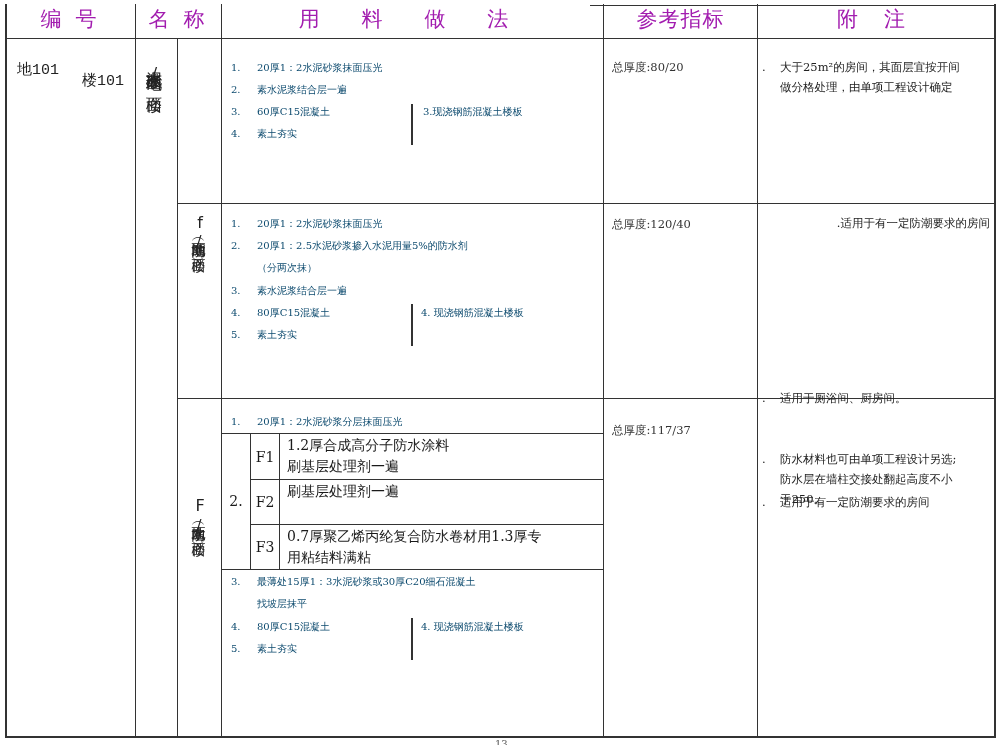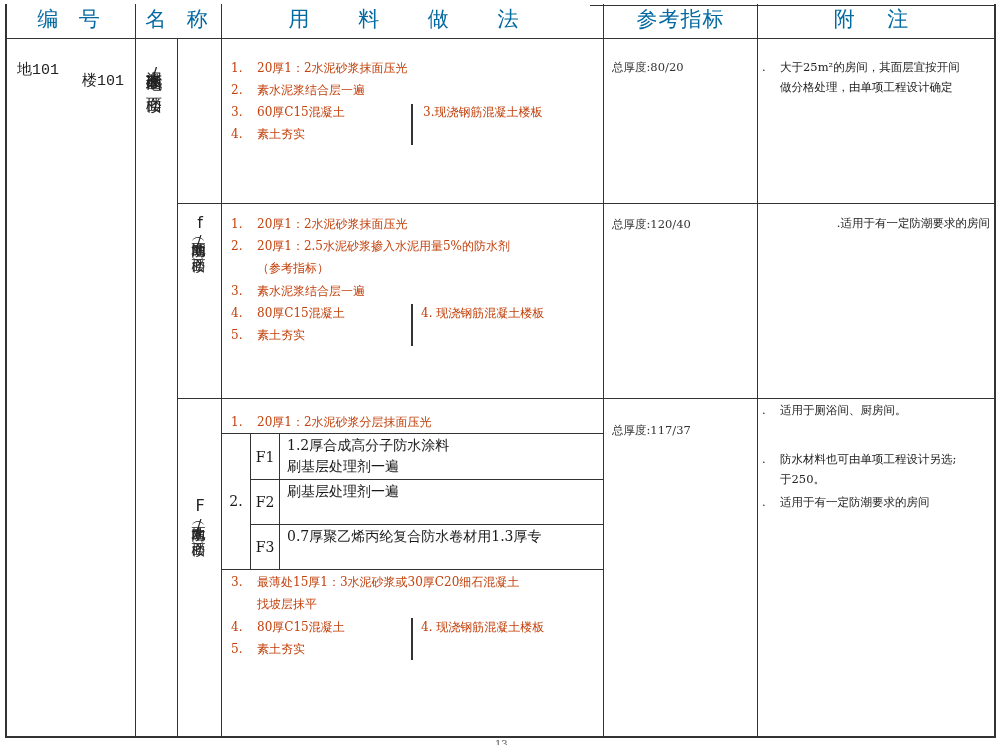--- a/index.html
+++ b/index.html
@@ -9,40 +9,40 @@
       color: #1a1a1a;
     }
     .abs { position: absolute; }
     .hline { position: absolute; height: 0; border-top: 1px solid #333; }
     .vline { position: absolute; width: 0; border-left: 1px solid #333; }
     .thick-h { border-top-width: 2px; }
     .thick-v { border-left-width: 2px; }
     .hdr {
       position: absolute; top: 0; height: 38px; display: flex;
       align-items: center; justify-content: center;
-      font-family: Liberation Mono, monospace;
-      font-size: 21px; letter-spacing: 4px; color: #0369a1;
+      font-family: Liberation Sans, sans-serif;
+      font-size: 21px; letter-spacing: 4px; color: #a21caf;
     }
     .code {
       font-family: Liberation Mono, monospace;
       font-size: 15px; color: #222;
     }
     .vert {
       position: absolute; writing-mode: vertical-rl; text-orientation: upright;
       font-family: "DejaVu Sans", "Liberation Sans", sans-serif;
       color: #222; line-height: 1;
     }
     .vert-name { font-size: 16px; letter-spacing: 1px; }
     .vert-sub { font-size: 14px; letter-spacing: 0px; }
     .variant-letter {
       position: absolute; font-family: "DejaVu Sans", "Liberation Sans", sans-serif;
       font-size: 16px; color: #222; text-align: center; width: 44px;
     }
     .step {
-      position: absolute; font-size: 12px; line-height: 22px; white-space: nowrap; color: #c2410c;
+      position: absolute; font-size: 10px; line-height: 22px; white-space: nowrap; color: #0c4a6e;
     }
     .num { display: inline-block; width: 26px; }
     .ref {
       position: absolute; font-size: 11.5px; color: #333; white-space: nowrap;
     }
     .note {
       position: absolute; font-size: 11.5px; line-height: 20px; color: #222;
     }
     .note .bullet { display: inline-block; width: 18px; }
     .note .cont { padding-left: 18px; }
@@ -99,21 +99,21 @@
 <div>
   <div class="note" style="left:762px; top:57px; width:228px;">
     <div><span class="bullet">.</span><span>大于25m²的房间，其面层宜按开间</span></div>
     <div class="cont">做分格处理，由单项工程设计确定</div>
   </div>
 </div>
 
 <div>
   <div class="step" style="left:231px; top:213px;"><span class="num">1.</span><span>20厚1：2水泥砂浆抹面压光</span></div>
   <div class="step" style="left:231px; top:235px;"><span class="num">2.</span><span>20厚1：2.5水泥砂浆掺入水泥用量5%的防水剂</span></div>
-  <div class="step" style="left:231px; top:257px;"><span class="num"></span><span>（参考指标）</span></div>
+  <div class="step" style="left:231px; top:257px;"><span class="num"></span><span>（分两次抹）</span></div>
   <div class="step" style="left:231px; top:280px;"><span class="num">3.</span><span>素水泥浆结合层一遍</span></div>
   <div class="step" style="left:231px; top:302px;"><span class="num">4.</span><span>80厚C15混凝土</span></div>
   <div class="step" style="left:231px; top:324px;"><span class="num">5.</span><span>素土夯实</span></div>
   <div class="vline" style="left:411px; top:304px; height:42px; border-left-width:2px;"></div>
   <div class="step" style="left:421px; top:302px;">4.  现浇钢筋混凝土楼板</div>
 </div>
 <div class="ref" style="left:612px; top:217px;">总厚度:120/40</div>
 <div>
   <div class="note" style="left:762px; top:213px; width:228px;text-align:right;">
     <div><span class="bullet">.</span><span>适用于有一定防潮要求的房间</span></div>
@@ -140,37 +140,39 @@
     </div>
 
     <div class="sub-label" style="left:251px; top:480px; width:28px; height:44px;">F2</div>
     <div class="sub-text" style="left:287px; top:481px;">
       <div>刷基层处理剂一遍</div>
     </div>
 
     <div class="sub-label" style="left:251px; top:525px; width:28px; height:44px;">F3</div>
     <div class="sub-text" style="left:287px; top:526px;">
       <div>0.7厚聚乙烯丙纶复合防水卷材用1.3厚专</div>
+      <div>用粘结料满粘</div>
     </div>
   </div>
 
   <div class="step" style="left:231px; top:571px;"><span class="num">3.</span><span>最薄处15厚1：3水泥砂浆或30厚C20细石混凝土</span></div>
   <div class="step" style="left:231px; top:593px;"><span class="num"></span><span>找坡层抹平</span></div>
   <div class="step" style="left:231px; top:616px;"><span class="num">4.</span><span>80厚C15混凝土</span></div>
   <div class="step" style="left:231px; top:638px;"><span class="num">5.</span><span>素土夯实</span></div>
   <div class="vline" style="left:411px; top:618px; height:42px; border-left-width:2px;"></div>
   <div class="step" style="left:421px; top:616px;">4.  现浇钢筋混凝土楼板</div>
 </div>
 <div class="ref" style="left:612px; top:423px;">总厚度:117/37</div>
 <div>
-  <div class="note" style="left:762px; top:400px; width:230px;">
+  <div class="note" style="left:762px; top:388px; width:230px;">
     <div><span class="bullet">.</span><span>适用于厕浴间、厨房间。</span></div>
   </div>
   <div class="note" style="left:762px; top:432px; width:230px;margin-top:17px;">
     <div><span class="bullet">.</span><span>防水材料也可由单项工程设计另选;</span></div>
+    <div class="cont">防水层在墙柱交接处翻起高度不小</div>
     <div class="cont">于250。</div>
   </div>
   <div class="note" style="left:762px; top:492px; width:230px;">
     <div><span class="bullet">.</span><span>适用于有一定防潮要求的房间</span></div>
   </div>
 </div>
 
 <div class="page-num" style="left:495px; top:738px;">13</div>
 
 </body></html>

